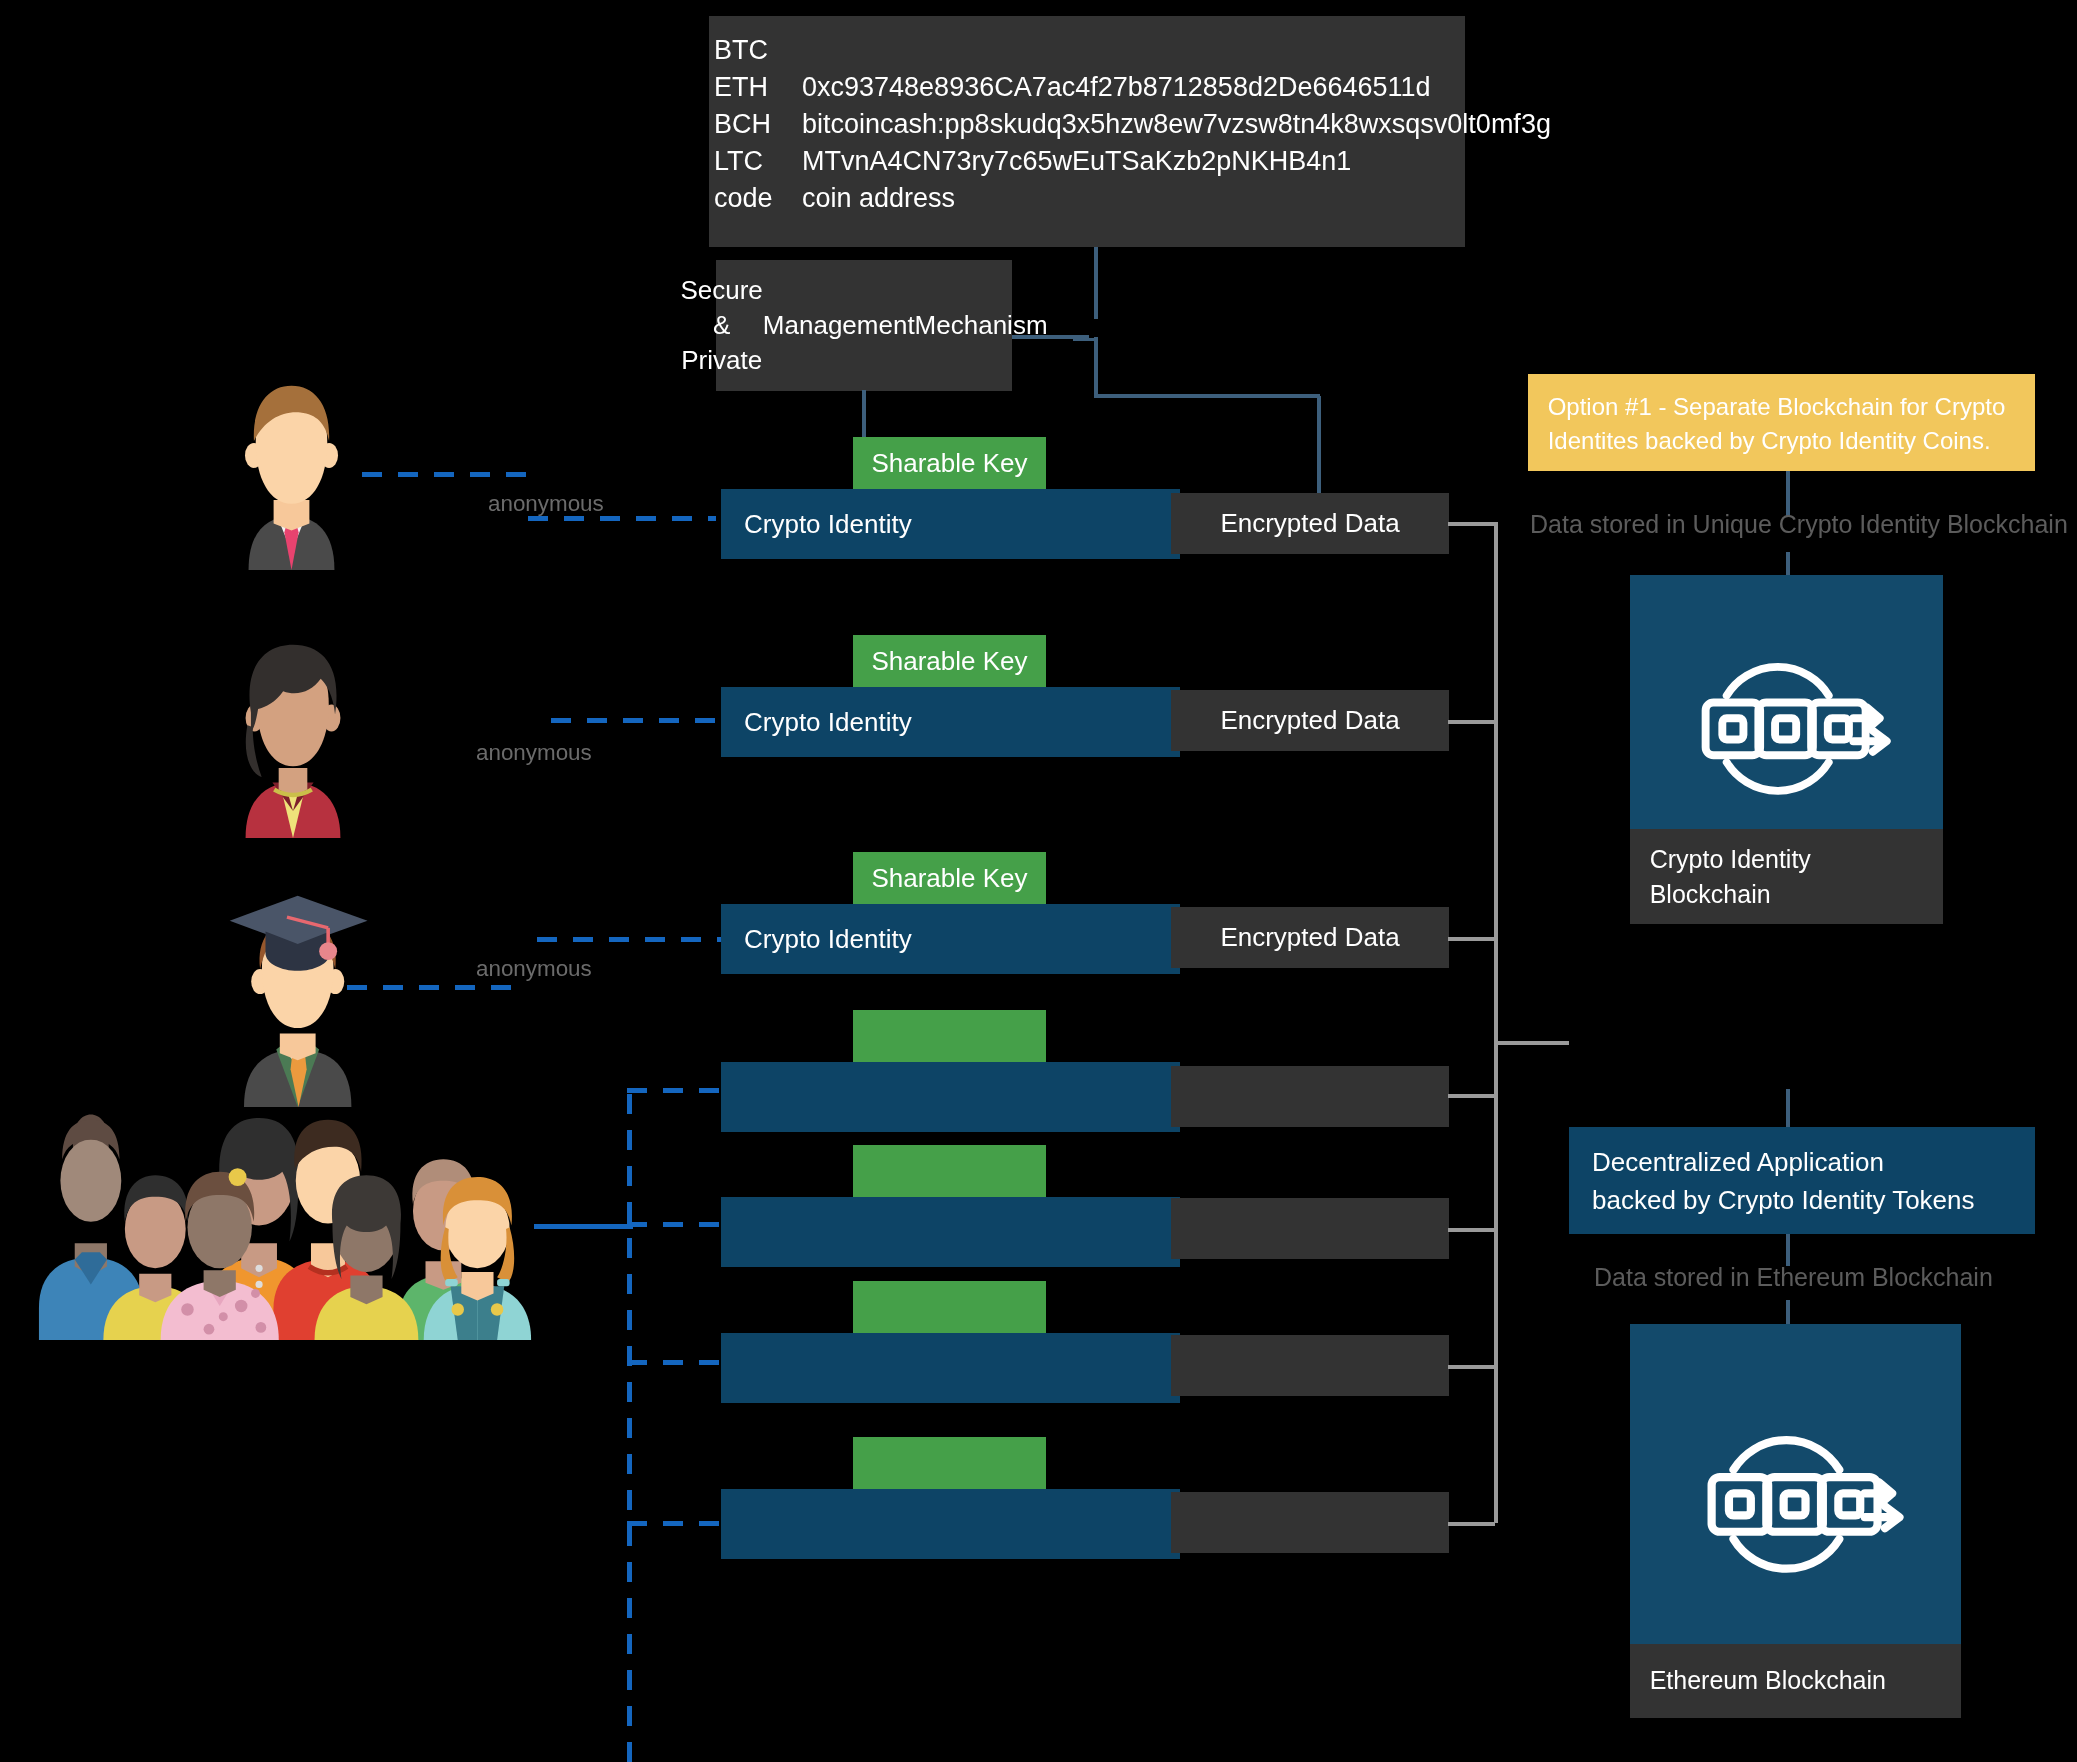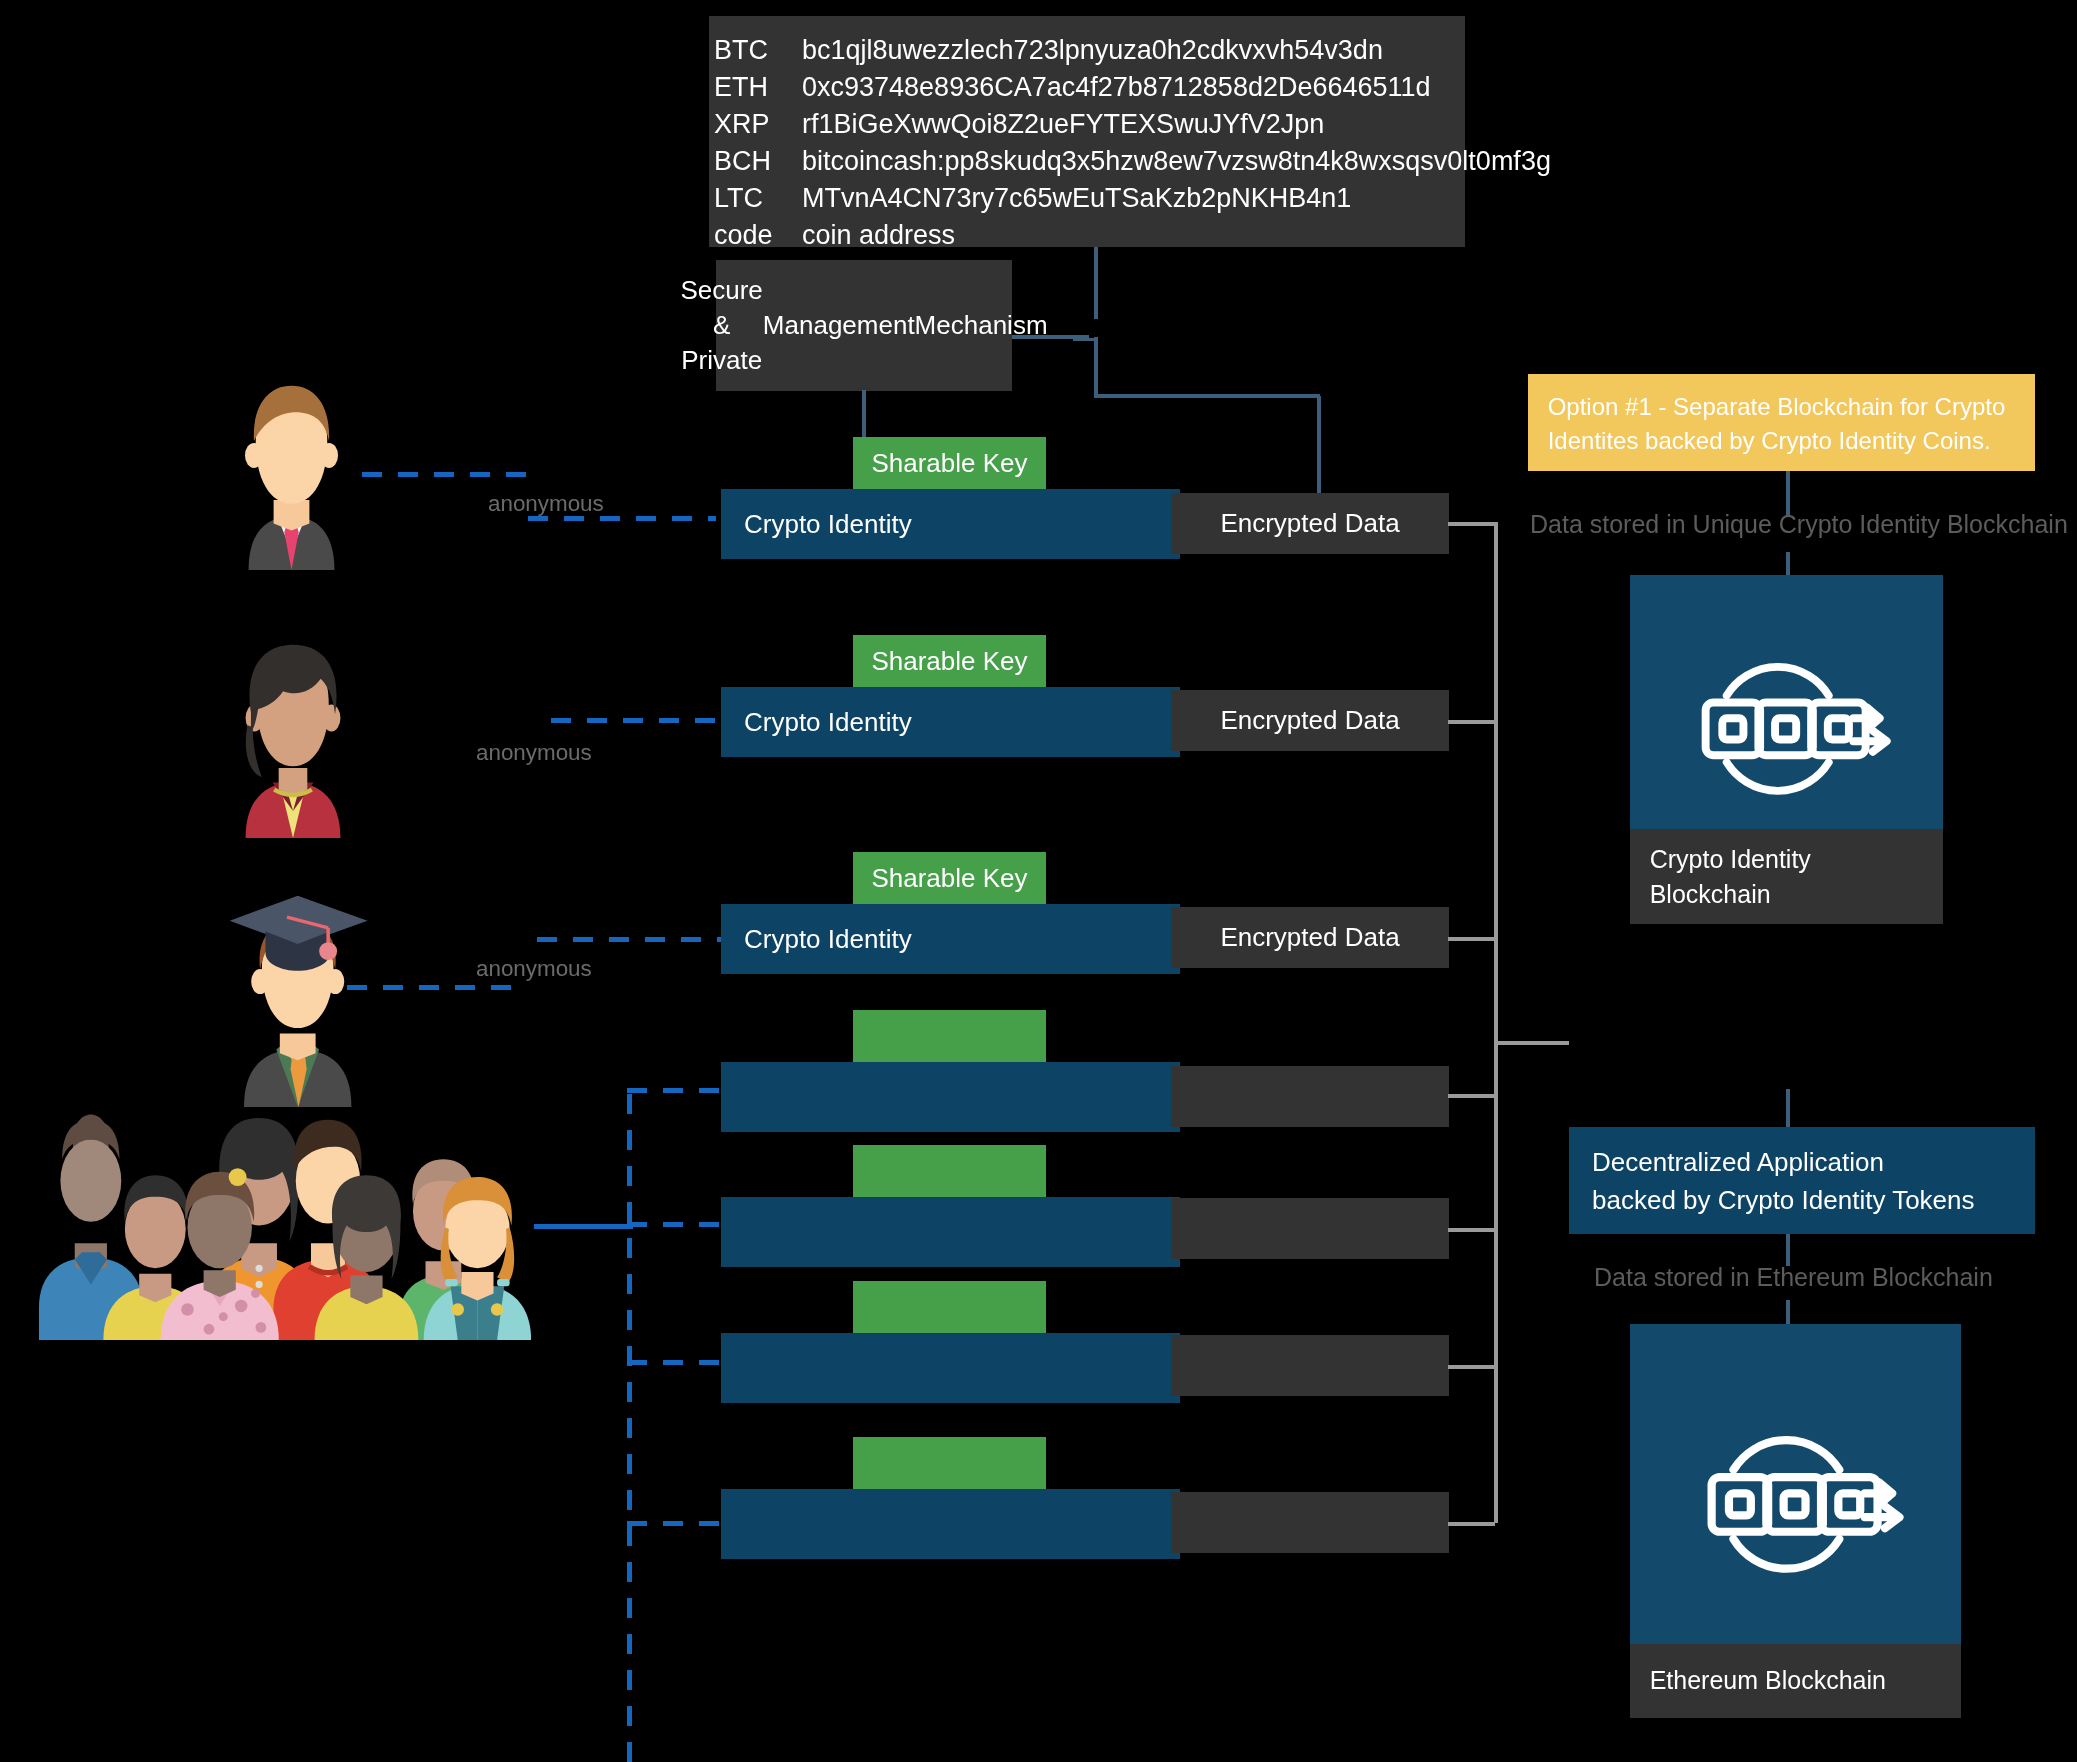--- a/index.html
+++ b/index.html
@@ -73,29 +73,24 @@
   svg{display:block;}
 </style>
 </head>
 <body>
 
 <div id="stage">
 
   <div class="box box-dark" id="addr-panel" style="display:block;">
     <div class="addr-row">
       <span class="addr-code">BTC</span>
-      <span class="addr-val">bc1qjl8uwezzlech723lpnyuza0h2cdkvxvh54v3dn</span>
     </div>
     <div class="addr-row">
       <span class="addr-code">ETH</span>
       <span class="addr-val">0xc93748e8936CA7ac4f27b8712858d2De6646511d</span>
-    </div>
-    <div class="addr-row">
-      <span class="addr-code">XRP</span>
-      <span class="addr-val">rf1BiGeXwwQoi8Z2ueFYTEXSwuJYfV2Jpn</span>
     </div>
     <div class="addr-row">
       <span class="addr-code">BCH</span>
       <span class="addr-val">bitcoincash:pp8skudq3x5hzw8ew7vzsw8tn4k8wxsqsv0lt0mf3g</span>
     </div>
     <div class="addr-row">
       <span class="addr-code">LTC</span>
       <span class="addr-val">MTvnA4CN73ry7c65wEuTSaKzb2pNKHB4n1</span>
     </div>
     <div class="addr-row">

